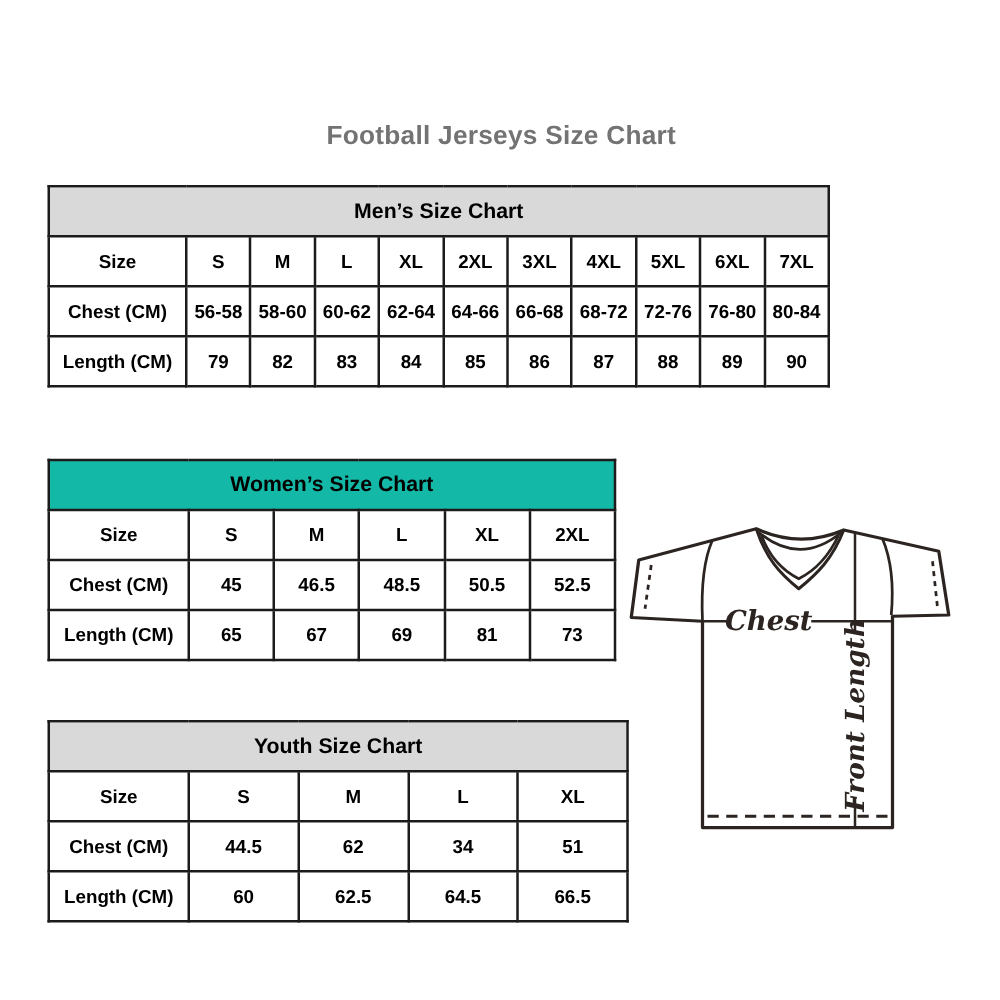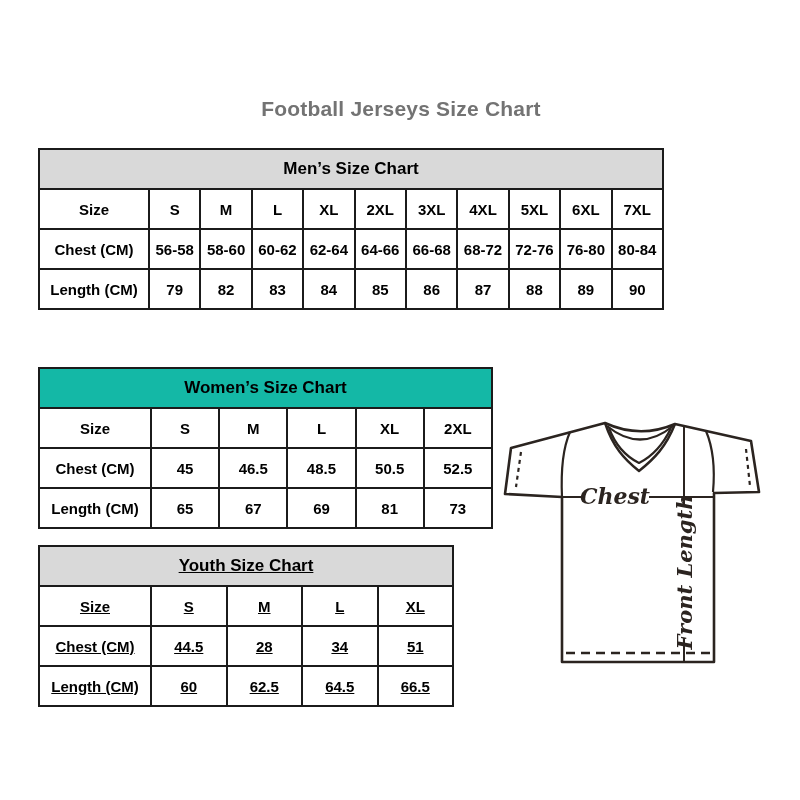--- a/index.html
+++ b/index.html
@@ -17,21 +17,21 @@
     background:#ffffff;border:2px solid #1b1b1b;
   }
   table.size-table td, table.size-table th{
     border:2px solid #1b1b1b;text-align:center;vertical-align:middle;
     font-weight:bold;font-size:15px;color:#000;padding:0;height:38px;
     overflow:hidden;white-space:nowrap;
   }
   table.size-table th.band{font-size:17px;height:38px;}
   #men-table{left:38px;top:148px;width:626px;}
   #women-table{left:38px;top:367px;width:455px;}
-  #youth-table{left:38px;top:545px;width:416px;text-decoration:underline;}
+  #youth-table{left:38px;top:576px;width:465px;}
   #jersey-diagram{position:absolute;left:500px;top:395px;}
   .jersey-label{
     font-family:"DejaVu Serif","Liberation Serif",serif;
     font-style:italic;font-weight:bold;
   }
 </style>
 </head>
 <body>
 
 <div class="page">
@@ -151,21 +151,21 @@
         <tr>
           <td>Size</td>
           <td>S</td>
           <td>M</td>
           <td>L</td>
           <td>XL</td>
         </tr>
         <tr>
           <td>Chest (CM)</td>
           <td>44.5</td>
-          <td>28</td>
+          <td>62</td>
           <td>34</td>
           <td>51</td>
         </tr>
         <tr>
           <td>Length (CM)</td>
           <td>60</td>
           <td>62.5</td>
           <td>64.5</td>
           <td>66.5</td>
         </tr>

